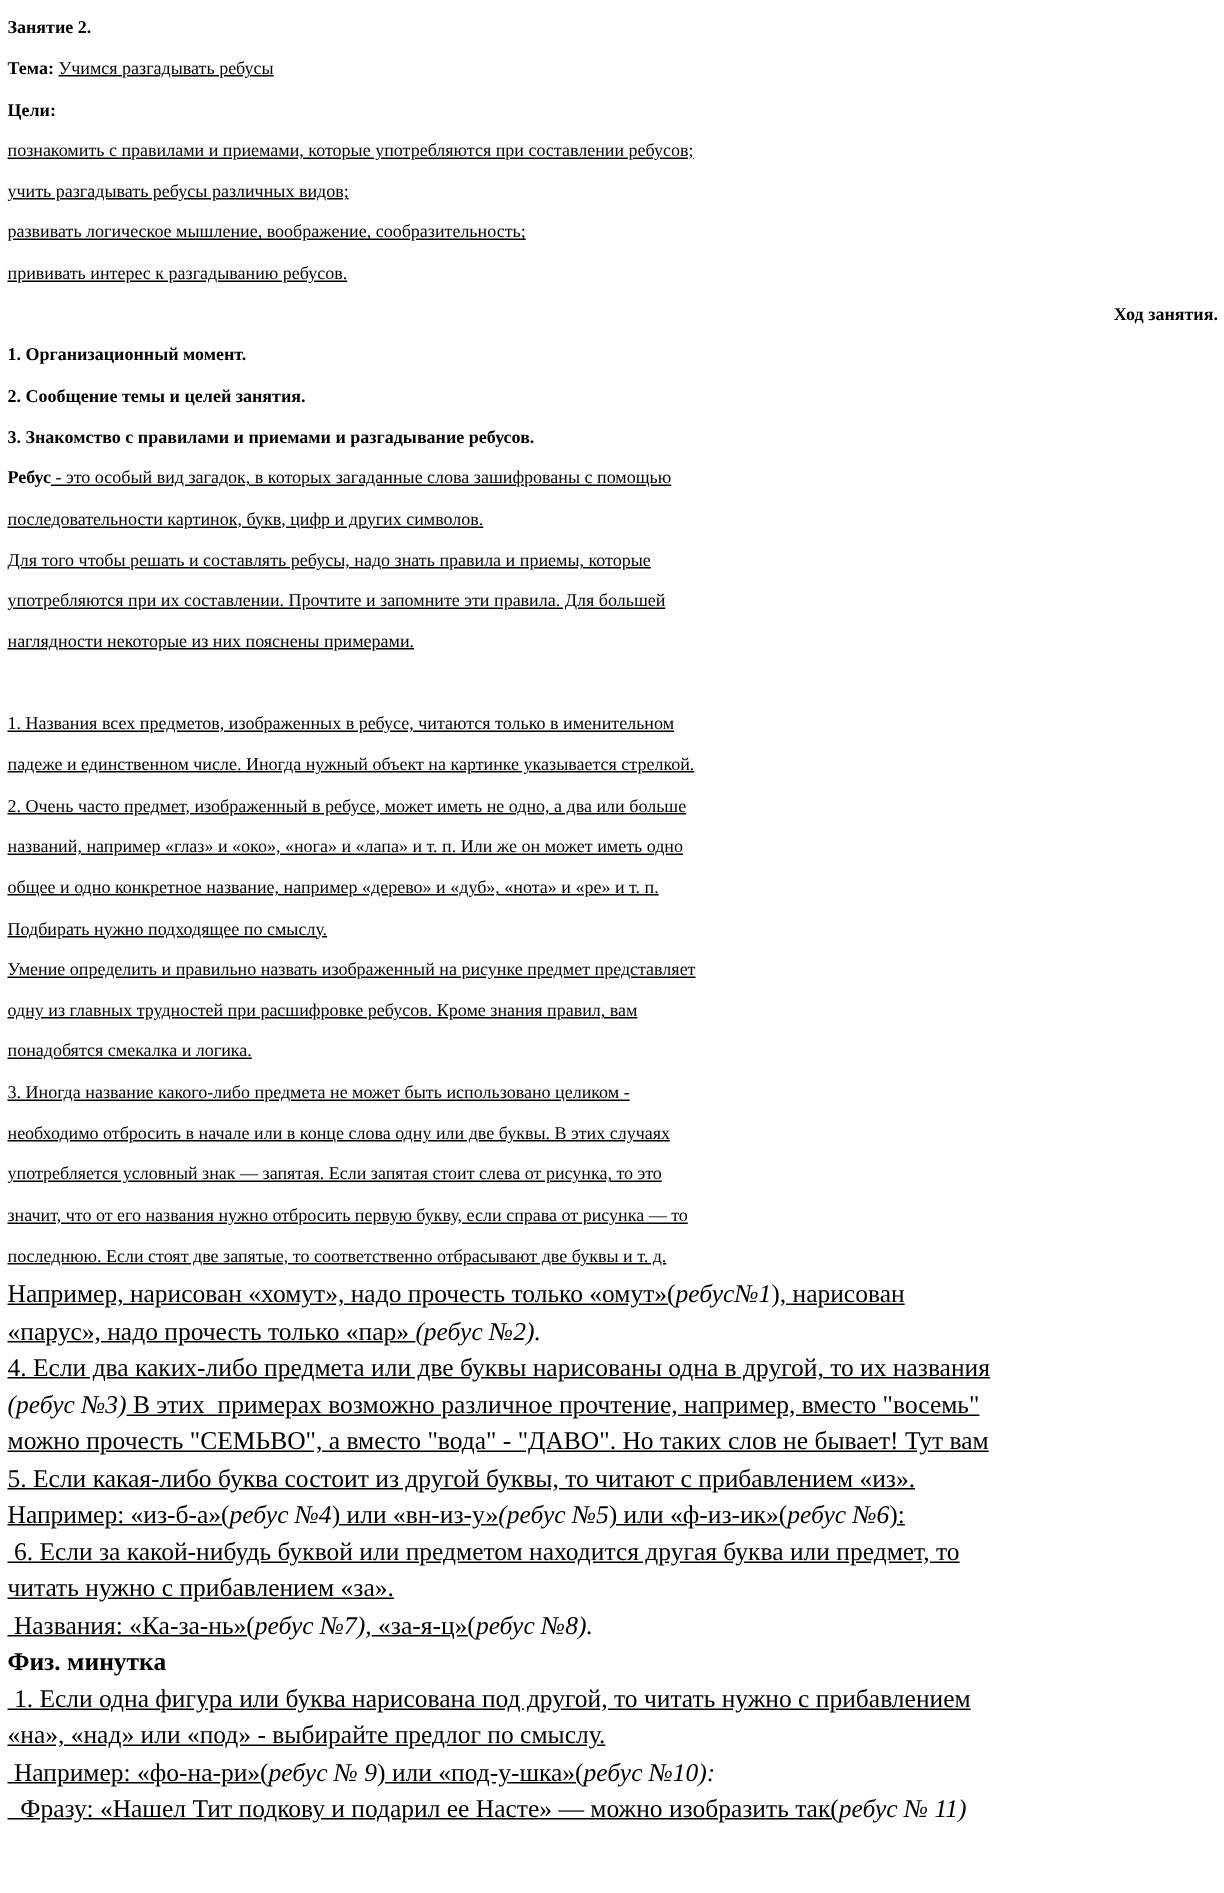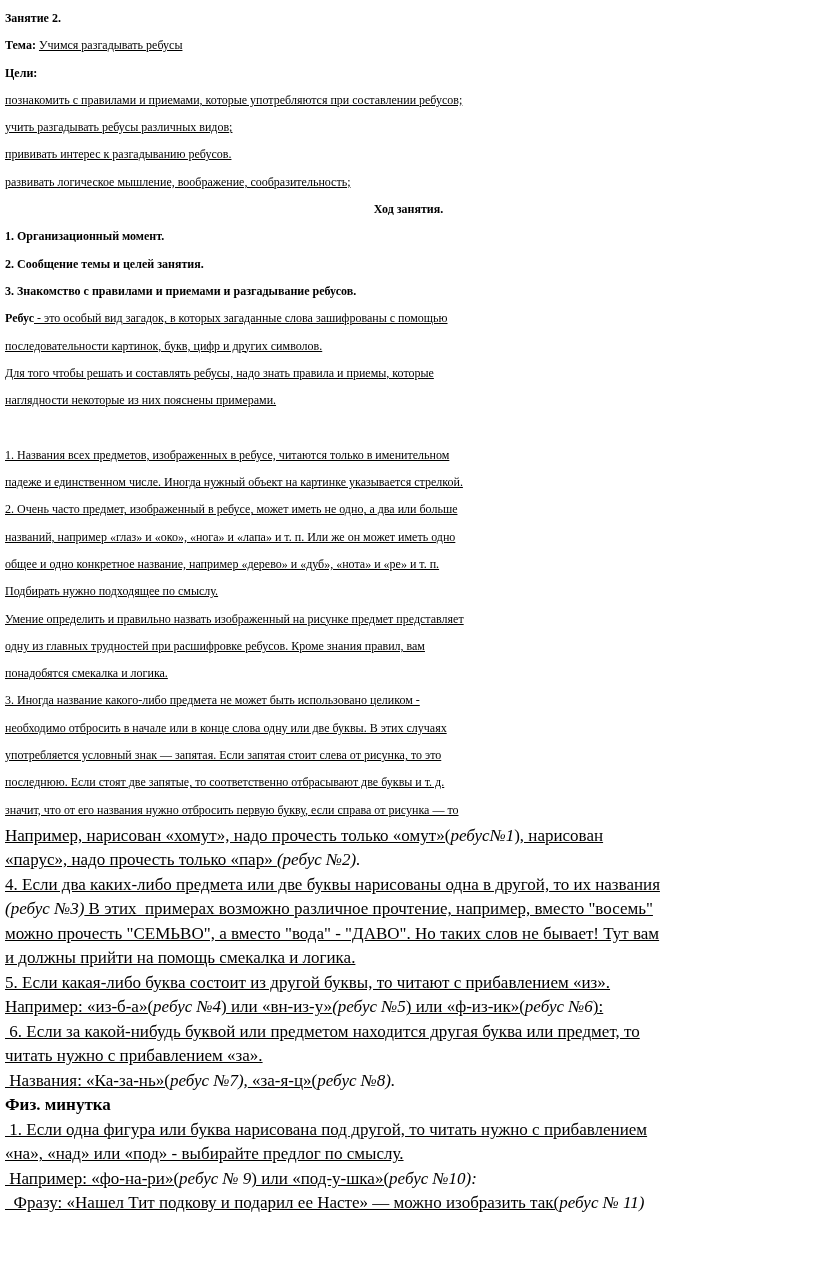--- a/index.html
+++ b/index.html
@@ -26,65 +26,65 @@
   .zone-a {
     font-size: 12px;
     line-height: 27.3px;
     height: 27.3px;
   }
   .zone-b {
     font-size: 17px;
     line-height: 24.5px;
     height: 24.5px;
   }
-  .center { text-align: center; }
+  .center { text-align: right; }
   .seg-b { font-weight: bold; }
   .seg-i { font-style: italic; }
   .seg-n { font-weight: normal; font-style: normal; text-decoration: underline; }
 </style>
 </head>
 <body>
 
 <div id="doc">
     <div class="line zone-a"><span class="seg-b">Занятие 2.</span></div>
     <div class="line zone-a"><span class="seg-b">Тема: </span><span class="seg-n">Учимся разгадывать ребусы</span></div>
     <div class="line zone-a"><span class="seg-b">Цели:</span></div>
     <div class="line zone-a"><span class="seg-n">познакомить с правилами и приемами, которые употребляются при составлении ребусов;</span></div>
     <div class="line zone-a"><span class="seg-n">учить разгадывать ребусы различных видов;</span></div>
+    <div class="line zone-a"><span class="seg-n">развивать логическое мышление, воображение, сообразительность;</span></div>
     <div class="line zone-a"><span class="seg-n">прививать интерес к разгадыванию ребусов.</span></div>
-    <div class="line zone-a"><span class="seg-n">развивать логическое мышление, воображение, сообразительность;</span></div>
     <div class="line zone-a center"><span class="seg-b">Ход занятия.</span></div>
     <div class="line zone-a"><span class="seg-b">1. Организационный момент.</span></div>
     <div class="line zone-a"><span class="seg-b">2. Сообщение темы и целей занятия.</span></div>
     <div class="line zone-a"><span class="seg-b">3. Знакомство с правилами и приемами и разгадывание ребусов.</span></div>
     <div class="line zone-a"><span class="seg-b">Ребус</span><span class="seg-n"> - это особый вид загадок, в которых загаданные слова зашифрованы с помощью</span></div>
     <div class="line zone-a"><span class="seg-n">последовательности картинок, букв, цифр и других символов.</span></div>
     <div class="line zone-a"><span class="seg-n">Для того чтобы решать и составлять ребусы, надо знать правила и приемы, которые</span></div>
+    <div class="line zone-a"><span class="seg-n">употребляются при их составлении. Прочтите и запомните эти правила. Для большей</span></div>
     <div class="line zone-a"><span class="seg-n">наглядности некоторые из них пояснены примерами.</span></div>
     <div class="line zone-a"></div>
     <div class="line zone-a"><span class="seg-n">1. Названия всех предметов, изображенных в ребусе, читаются только в именительном</span></div>
     <div class="line zone-a"><span class="seg-n">падеже и единственном числе. Иногда нужный объект на картинке указывается стрелкой.</span></div>
     <div class="line zone-a"><span class="seg-n">2. Очень часто предмет, изображенный в ребусе, может иметь не одно, а два или больше</span></div>
     <div class="line zone-a"><span class="seg-n">названий, например «глаз» и «око», «нога» и «лапа» и т. п. Или же он может иметь одно</span></div>
     <div class="line zone-a"><span class="seg-n">общее и одно конкретное название, например «дерево» и «дуб», «нота» и «ре» и т. п.</span></div>
     <div class="line zone-a"><span class="seg-n">Подбирать нужно подходящее по смыслу.</span></div>
     <div class="line zone-a"><span class="seg-n">Умение определить и правильно назвать изображенный на рисунке предмет представляет</span></div>
     <div class="line zone-a"><span class="seg-n">одну из главных трудностей при расшифровке ребусов. Кроме знания правил, вам</span></div>
     <div class="line zone-a"><span class="seg-n">понадобятся смекалка и логика.</span></div>
     <div class="line zone-a"><span class="seg-n">3. Иногда название какого-либо предмета не может быть использовано целиком -</span></div>
     <div class="line zone-a"><span class="seg-n">необходимо отбросить в начале или в конце слова одну или две буквы. В этих случаях</span></div>
     <div class="line zone-a"><span class="seg-n">употребляется условный знак — запятая. Если запятая стоит слева от рисунка, то это</span></div>
+    <div class="line zone-a"><span class="seg-n">значит, что от его названия нужно отбросить первую букву, если справа от рисунка — то</span></div>
     <div class="line zone-a"><span class="seg-n">последнюю. Если стоят две запятые, то соответственно отбрасывают две буквы и т. д.</span></div>
-    <div class="line zone-a"><span class="seg-n">значит, что от его названия нужно отбросить первую букву, если справа от рисунка — то</span></div>
     <div class="line zone-b"><span class="seg-n">Например, нарисован «хомут», надо прочесть только «омут»(</span><span class="seg-i">ребус№1</span><span class="seg-n">), нарисован</span></div>
     <div class="line zone-b"><span class="seg-n">«парус», надо прочесть только «пар» </span><span class="seg-i">(ребус №2).</span></div>
     <div class="line zone-b"><span class="seg-n">4. Если два каких-либо предмета или две буквы нарисованы одна в другой, то их названия</span></div>
     <div class="line zone-b"><span class="seg-i">(ребус №3)</span><span class="seg-n"> В этих  примерах возможно различное прочтение, например, вместо "восемь"</span></div>
     <div class="line zone-b"><span class="seg-n">можно прочесть "СЕМЬВО", а вместо "вода" - "ДАВО". Но таких слов не бывает! Тут вам</span></div>
-    <div class="line zone-b"><span class="seg-n">и должны прийти на помощь смекалка и логика.</span></div>
     <div class="line zone-b"><span class="seg-n">5. Если какая-либо буква состоит из другой буквы, то читают с прибавлением «из».</span></div>
     <div class="line zone-b"><span class="seg-n">Например: «из-б-а»(</span><span class="seg-i">ребус №4</span><span class="seg-n">) или «вн-из-у»</span><span class="seg-i">(ребус №5</span><span class="seg-n">) или «ф-из-ик»(</span><span class="seg-i">ребус №6</span><span class="seg-n">):</span></div>
     <div class="line zone-b"><span class="seg-n"> 6. Если за какой-нибудь буквой или предметом находится другая буква или предмет, то</span></div>
     <div class="line zone-b"><span class="seg-n">читать нужно с прибавлением «за».</span></div>
     <div class="line zone-b"><span class="seg-n"> Названия: «Ка-за-нь»(</span><span class="seg-i">ребус №7),</span><span class="seg-n"> «за-я-ц»(</span><span class="seg-i">ребус №8).</span></div>
     <div class="line zone-b"><span class="seg-b">Физ. минутка</span></div>
     <div class="line zone-b"><span class="seg-n"> 1. Если одна фигура или буква нарисована под другой, то читать нужно с прибавлением</span></div>
     <div class="line zone-b"><span class="seg-n">«на», «над» или «под» - выбирайте предлог по смыслу.</span></div>
     <div class="line zone-b"><span class="seg-n"> Например: «фо-на-ри»(</span><span class="seg-i">ребус № 9</span><span class="seg-n">) или «под-у-шка»(</span><span class="seg-i">ребус №10):</span></div>
     <div class="line zone-b"><span class="seg-n">  Фразу: «Нашел Тит подкову и подарил ее Насте» — можно изобразить так(</span><span class="seg-i">ребус № 11)</span></div>

